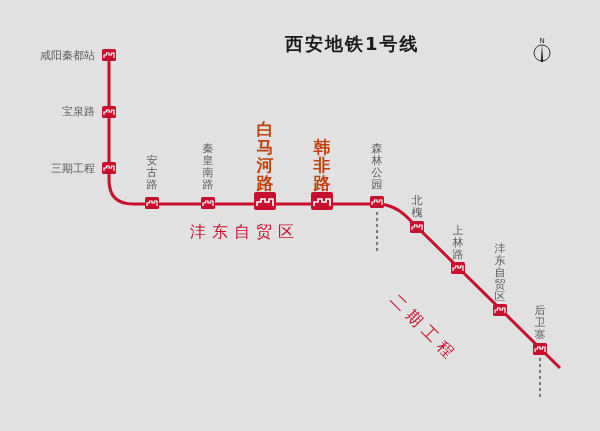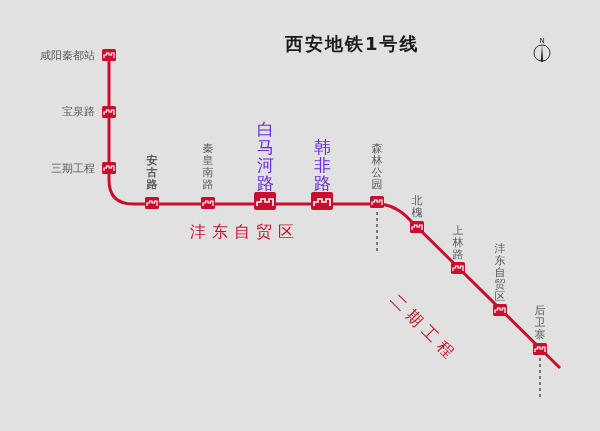--- a/index.html
+++ b/index.html
@@ -2,21 +2,21 @@
 <html><head>
 <meta charset="utf-8">
 <style>
   html, body { margin: 0; padding: 0; }
   body { width: 600px; height: 431px; background: #e1e1e1; overflow: hidden; position: relative;
          font-family: "DejaVu Sans", "Liberation Sans", sans-serif; }
   #map { position: absolute; left: 0; top: 0; width: 600px; height: 431px; }
   .title { position: absolute; left: 285px; top: 32px; font-size: 18px; font-weight: bold; color: #1a1a1a; letter-spacing: 2px; white-space: nowrap; }
   .lbl { position: absolute; color: #5a5a5a; font-size: 11px; line-height: 12px; white-space: nowrap; }
   .vlbl { position: absolute; color: #5a5a5a; font-size: 11px; line-height: 12px; width: 12px; text-align: center; word-break: break-all; white-space: normal; }
-  .vbig { position: absolute; color: #6d28d9; font-size: 17px; font-weight: normal; line-height: 18px; width: 18px; text-align: right; word-break: break-all; white-space: normal; }
+  .vbig { position: absolute; color: #c2410c; font-size: 17px; font-weight: bold; line-height: 18px; width: 18px; text-align: center; word-break: break-all; white-space: normal; }
   .phase3 { position: absolute; left: 190px; top: 222px; color: #c8102e; font-size: 16px; letter-spacing: 6px; white-space: nowrap; }
   .phase2 { position: absolute; left: 400px; top: 290px; color: #c8102e; font-size: 16px; letter-spacing: 6px; white-space: nowrap; transform: rotate(45deg); transform-origin: left top; }
 </style>
 </head>
 <body>
 
 <svg id="map" viewBox="0 0 600 431" xmlns="http://www.w3.org/2000/svg">
   <defs>
     <g id="stn-small">
       <rect x="-7" y="-6" width="14" height="12" rx="1.5" fill="#c8102e"></rect>
@@ -52,21 +52,21 @@
     <text x="542" y="43" font-size="7" text-anchor="middle" fill="#222" font-family="DejaVu Sans, sans-serif">N</text>
   </g>
 </svg>
 
 <div class="title">西安地铁1号线</div>
 
 <div class="lbl" style="left:40px; top:50px;">咸阳秦都站</div>
 <div class="lbl" style="left:62px; top:106px;">宝泉路</div>
 <div class="lbl" style="left:51px; top:163px;">三期工程</div>
 
-<div class="vlbl" style="left:146px; top:155px;font-weight:bold;">安古路</div>
+<div class="vlbl" style="left:146px; top:155px;">安古路</div>
 <div class="vlbl" style="left:202px; top:143px;">秦皇南路</div>
 <div class="vbig" style="left:256px; top:120px;">白马河路</div>
 <div class="vbig" style="left:313px; top:138px;">韩非路</div>
 <div class="vlbl" style="left:371px; top:143px;">森林公园</div>
 <div class="vlbl" style="left:411px; top:195px;">北槐</div>
 <div class="vlbl" style="left:452px; top:225px;">上林路</div>
 <div class="vlbl" style="left:494px; top:243px;">沣东自贸区</div>
 <div class="vlbl" style="left:534px; top:305px;">后卫寨</div>
 
 <div class="phase3">沣东自贸区</div>

